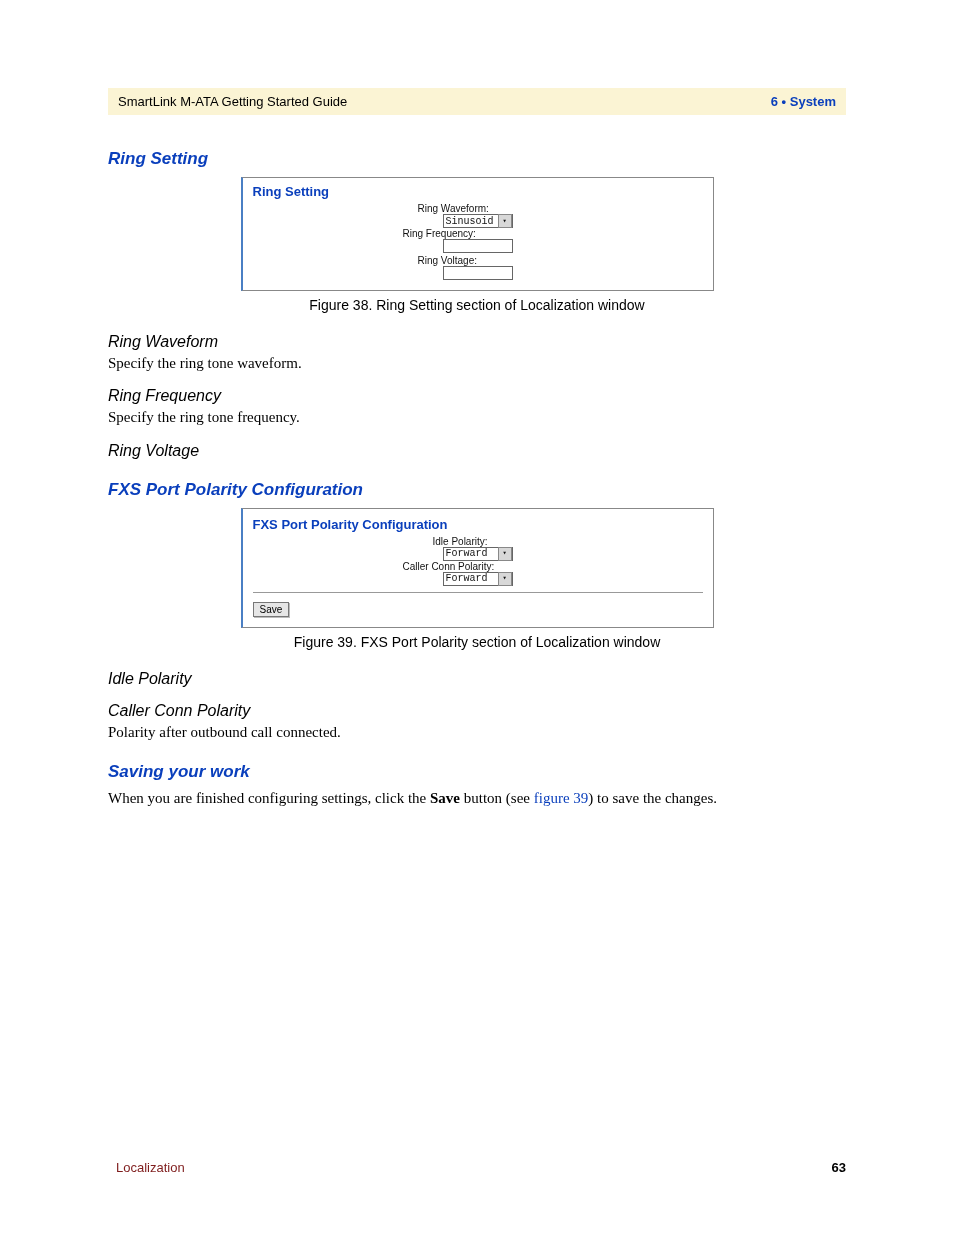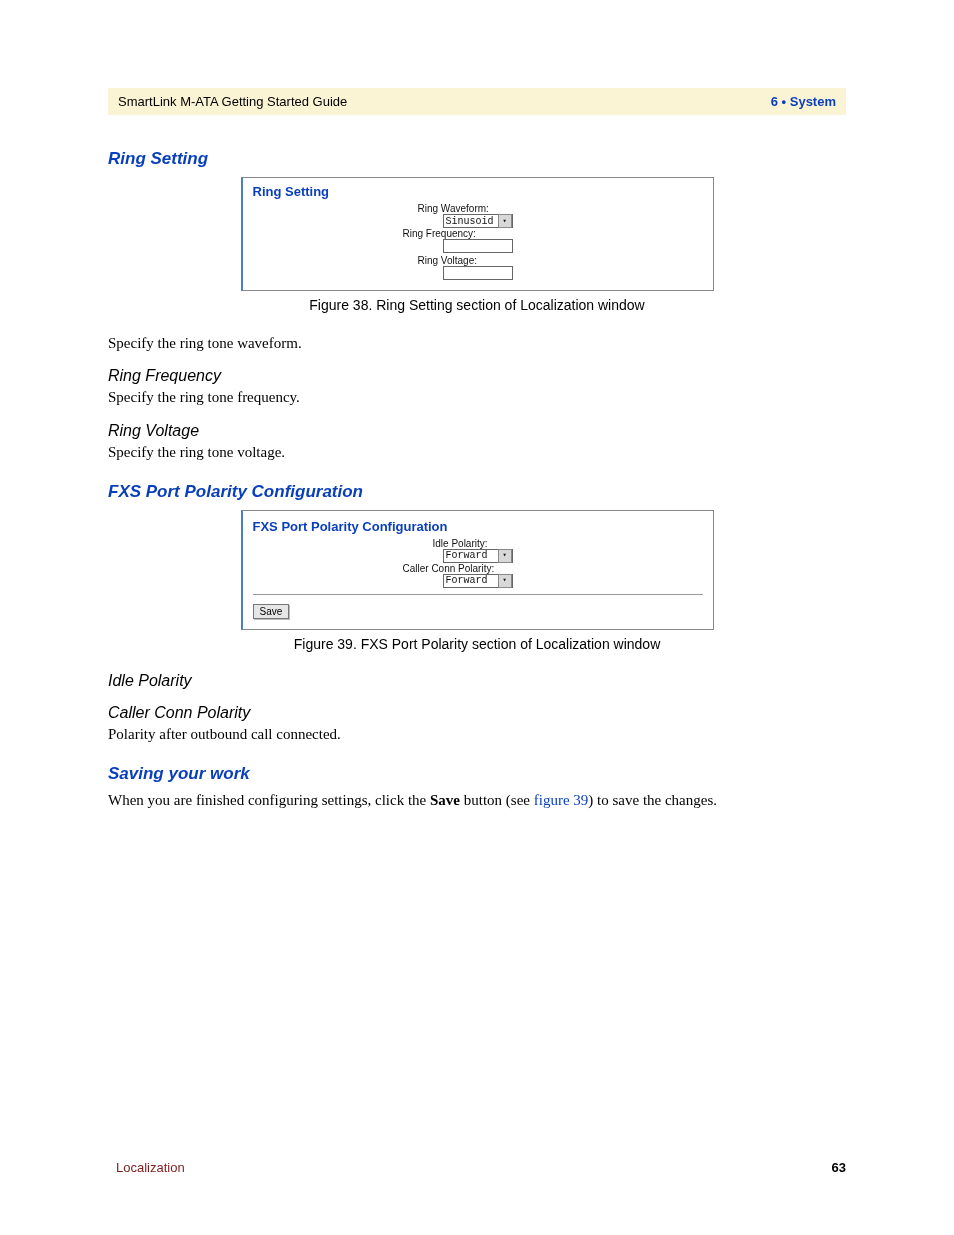--- a/index.html
+++ b/index.html
@@ -168,27 +168,27 @@
       <span class="inp"></span>
     </div>
 
     <div class="fig-row">
       <span class="fig-label">Ring Voltage:</span>
       <span class="inp"></span>
     </div>
   </div>
   <div class="fig-caption">Figure 38. Ring Setting section of Localization window</div>
 
+  <div class="sub-h">Ring Waveform</div>
   <p class="body-p">Specify the ring tone waveform.</p>
 
   <div class="sub-h">Ring Frequency</div>
   <p class="body-p">Specify the ring tone frequency.</p>
 
   <div class="sub-h">Ring Voltage</div>
-  <p class="body-p">Specify the ring tone voltage.</p>
 
   <div class="h-blue">FXS Port Polarity Configuration</div>
 
   <div class="fig-frame fig39">
     <div class="fig-title">FXS Port Polarity Configuration</div>
 
     <div class="fig-row">
       <span style="width:90px">Idle Polarity:</span>
       <span class="sel">
         <span>Forward</span>

